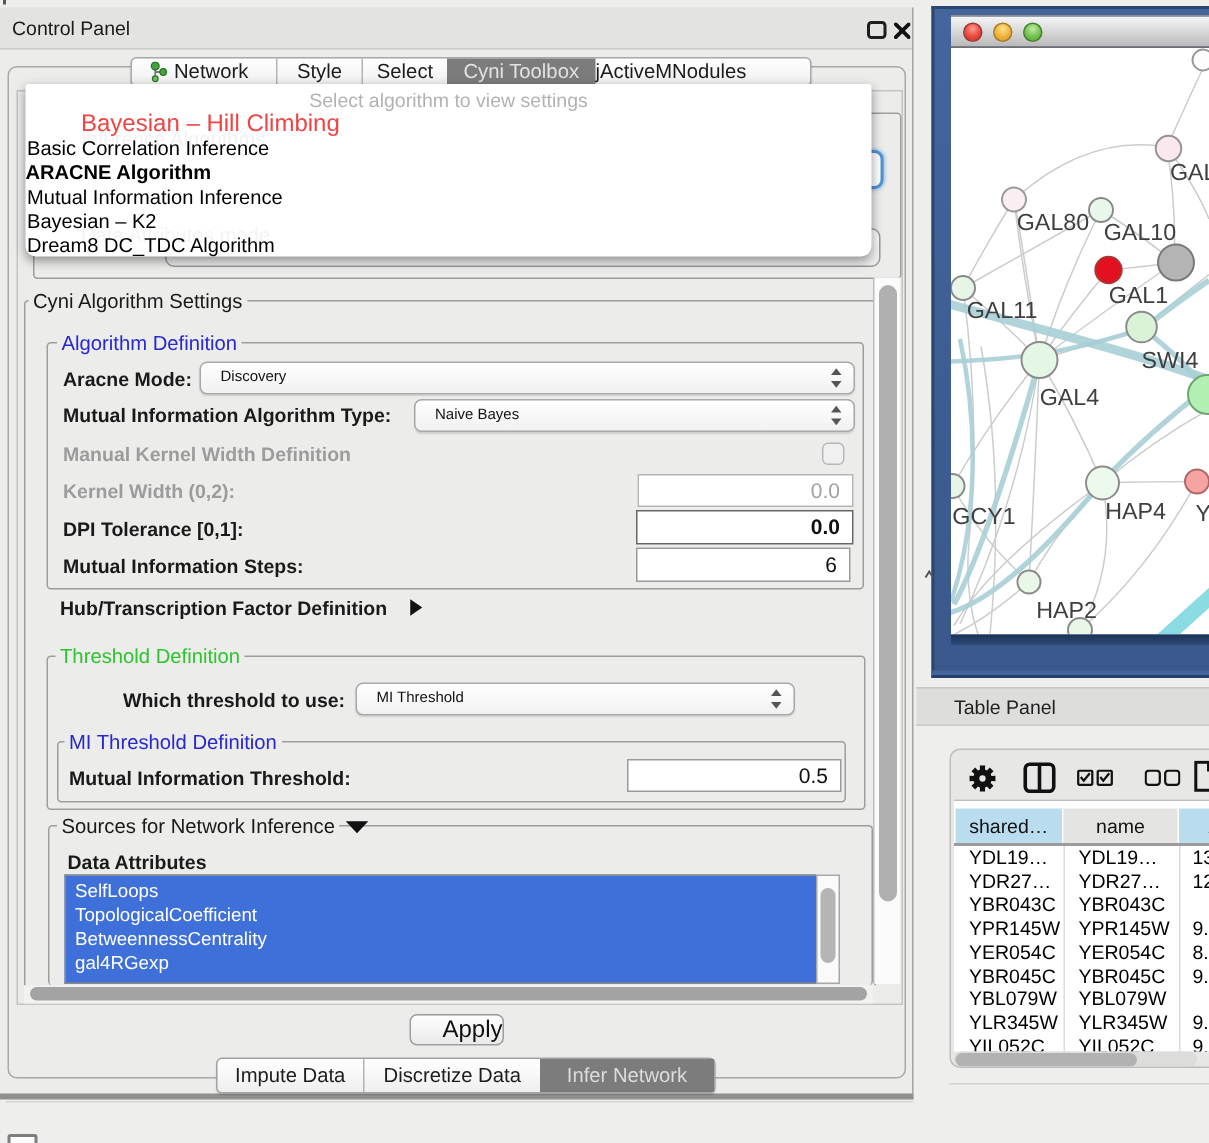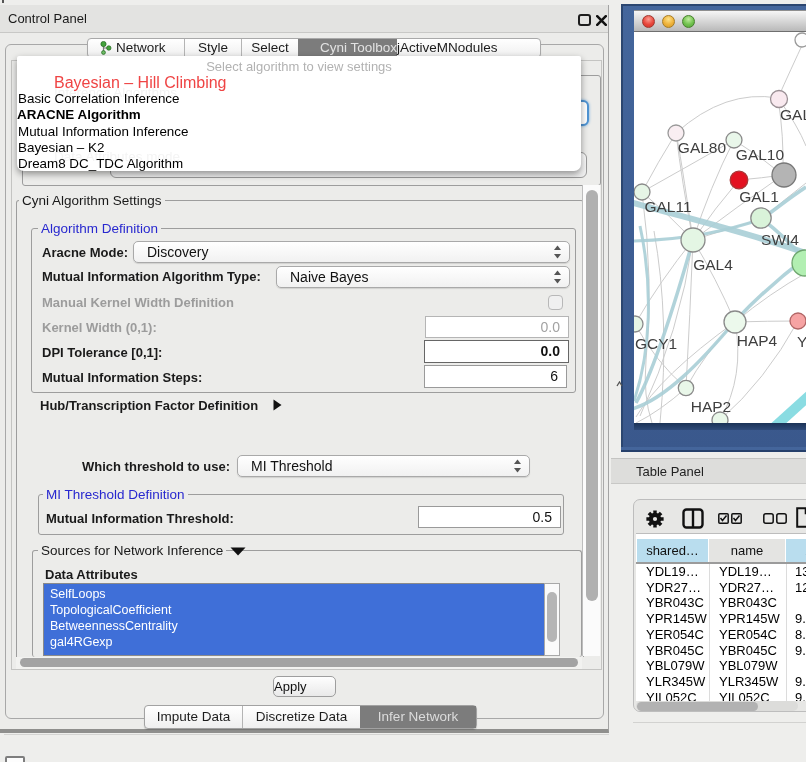--- a/index.html
+++ b/index.html
@@ -1,21 +1,21 @@
 <!DOCTYPE html>
 <html><head>
 <meta charset="utf-8">
 <style>
   html,body{margin:0;padding:0;}
   body{width:806px;height:762px;background:#eeeeec;font-family:"Liberation Sans",sans-serif;position:relative;overflow:hidden;-webkit-font-smoothing:antialiased;}
   .abs{position:absolute;}
   .b{font-weight:700;}
   .lbl{position:absolute;font-size:13px;color:#1a1a1a;white-space:nowrap;}
   .combo{position:absolute;border:1px solid #a9a9a9;border-radius:5px;background:linear-gradient(#ffffff,#f1f1f1);box-shadow:0 1px 1px rgba(0,0,0,0.12);}
-  .combo .ct{position:absolute;left:13px;top:0;font-size:14px;color:#111;line-height:20px;white-space:nowrap;}
+  .combo .ct{position:absolute;left:13px;top:0;font-size:10px;color:#111;line-height:20px;white-space:nowrap;}
   .spin{position:absolute;right:7px;top:50%;width:9px;height:14px;margin-top:-7px;}
   .field{position:absolute;background:#fff;border:1px solid #9a9a9a;font-size:14px;color:#111;text-align:right;line-height:19px;padding-right:8px;box-sizing:border-box;}
   .grp{position:absolute;border:1px solid #9d9d9d;border-radius:3px;}
   .gt{position:absolute;top:-9px;left:5px;background:#ececea;padding:0 3px;font-size:13.5px;line-height:17px;white-space:nowrap;}
 </style>
 </head>
 <body>
 
 <div class="abs" style="left:2px;top:0;width:2px;height:3px;background:#555;"></div>
 
@@ -37,21 +37,21 @@
       <svg width="12" height="14" style="position:absolute;left:12px;top:2px;" viewBox="0 0 12 14">
         <path d="M3.5 4 L3.5 11 M3.5 7 L8 7" stroke="#7a7a7a" stroke-width="1.2" fill="none"></path>
         <circle cx="3.5" cy="3" r="2.6" fill="#44a33c" stroke="#2c7028" stroke-width="0.8"></circle>
         <circle cx="8.8" cy="7" r="2.2" fill="#44a33c" stroke="#2c7028" stroke-width="0.8"></circle>
         <circle cx="3.5" cy="11.5" r="1.9" fill="#6fbf67" stroke="#2c7028" stroke-width="0.8"></circle>
       </svg>
       <div class="abs" style="left:28px;width:66px;text-align:left;font-size:13.5px;color:#1c1c1c;line-height:18px;">Network</div>
     </div>
     <div class="abs" style="left:97px;top:0;width:57px;height:18px;border-right:1px solid #b4b4b4;box-sizing:border-box;text-align:center;font-size:13.5px;color:#1c1c1c;line-height:18px;">Style</div>
     <div class="abs" style="left:154px;top:0;width:56px;height:18px;text-align:center;font-size:13.5px;color:#1c1c1c;line-height:18px;">Select</div>
-    <div class="abs" style="left:210px;top:0;width:99px;height:18px;background:#7c7c7c;text-align:right;font-size:13.5px;color:#e2e2e2;line-height:18px;">Cyni Toolbox</div>
+    <div class="abs" style="left:210px;top:0;width:99px;height:18px;background:#7c7c7c;text-align:center;font-size:13.5px;color:#e2e2e2;line-height:18px;">Cyni Toolbox</div>
     <div class="abs" style="left:309px;top:0;width:143px;height:18px;font-size:13.5px;color:#1c1c1c;line-height:18px;">jActiveMNodules</div>
   </div>
 
   <div class="abs" style="left:22px;top:70px;width:577px;height:109px;border:1px solid #9d9d9d;border-radius:3px;"></div>
   <div class="abs" style="left:400px;top:95px;width:189px;height:26px;background:#fff;border:2px solid #4f93d2;border-radius:6px;box-shadow:0 0 3px #6aa7dd;box-sizing:border-box;"></div>
   <div class="abs" style="left:110px;top:147px;width:477px;height:26px;background:linear-gradient(#fdfdfd,#ededed);border:1px solid #9a9a9a;border-radius:6px;box-sizing:border-box;"></div>
 
   <div class="grp" style="left:16px;top:195px;width:566px;height:456px;border-bottom:none;border-radius:3px 3px 0 0;">
     <span class="gt" style="color:#1a1a1a;left:2px;">Cyni Algorithm Settings</span>
   </div>
@@ -70,32 +70,35 @@
   <div class="lbl b" style="left:42px;top:264px;">Mutual Information Algorithm Type:</div>
   <div class="combo" style="left:276px;top:261px;width:292px;height:20px;">
     <span class="ct">Naive Bayes</span>
     <svg class="spin" viewBox="0 0 9 14">
         <path d="M4.5 0.5 L8 5 L1 5 Z" fill="#555"></path>
         <path d="M4.5 13.5 L8 9 L1 9 Z" fill="#555"></path>
       </svg>
   </div>
   <div class="lbl b" style="left:42px;top:290px;color:#9c9c9c;">Manual Kernel Width Definition</div>
   <div class="abs" style="left:548px;top:290px;width:13px;height:13px;background:#f0f0f0;border:1.5px solid #b8b8b8;border-radius:4px;"></div>
-  <div class="lbl b" style="left:42px;top:315px;color:#9c9c9c;">Kernel Width (0,1):</div>
+  <div class="lbl b" style="left:42px;top:315px;color:#9c9c9c;">Kernel Width (0,2):</div>
   <div class="field" style="left:425px;top:311px;width:144px;height:22px;color:#a2a2a2;border-color:#b5b5b5;line-height:20px;">0.0</div>
   <div class="lbl b" style="left:42px;top:340px;">DPI Tolerance [0,1]:</div>
   <div class="field b" style="left:424px;top:335px;width:145px;height:23px;border:1.5px solid #666;line-height:20px;">0.0</div>
   <div class="lbl b" style="left:42px;top:365px;">Mutual Information Steps:</div>
   <div class="field" style="left:424px;top:360px;width:143px;height:23px;line-height:21px;">6</div>
 
   <div class="lbl b" style="left:40px;top:393px;">Hub/Transcription Factor Definition</div>
   <svg class="abs" style="left:273px;top:394px;" width="9" height="12" viewBox="0 0 9 12">
       <path d="M0.5 0.5 L8.5 6 L0.5 11.5 Z" fill="#111"></path>
     </svg>
 
+  <div class="grp" style="left:31px;top:432px;width:544px;height:101px;">
+    <span class="gt" style="color:#2fc32f;left:5px;">Threshold Definition</span>
+  </div>
   <div class="lbl b" style="left:82px;top:454px;width:145px;text-align:right;">Which threshold to use:</div>
   <div class="combo" style="left:237px;top:450px;width:291px;height:20px;">
     <span class="ct">MI Threshold</span>
     <svg class="spin" viewBox="0 0 9 14">
         <path d="M4.5 0.5 L8 5 L1 5 Z" fill="#555"></path>
         <path d="M4.5 13.5 L8 9 L1 9 Z" fill="#555"></path>
       </svg>
   </div>
   <div class="grp" style="left:38px;top:489px;width:524px;height:39px;">
     <span class="gt" style="color:#2828cf;left:4px;">MI Threshold Definition</span>
@@ -133,21 +136,21 @@
     <div class="abs" style="left:37px;top:93px;font-size:13.5px;color:#f4f4f4;white-space:nowrap;">Data Attributes mode</div>
     <div style="text-align:center;font-size:13px;color:#b2b2b2;line-height:16px;padding-top:3px;position:relative;">Select algorithm to view settings</div>
     <div style="position:relative;font-size:16px;color:#ef4444;line-height:16.2px;padding-left:1px;margin-left:36px;">Bayesian – Hill Climbing</div>
     <div style="position:relative;font-size:13.4px;color:#000;line-height:16.2px;padding-left:1px;">Basic Correlation Inference</div>
     <div style="position:relative;font-size:13.4px;color:#000;line-height:16.2px;padding-left:0;font-weight:700;">ARACNE Algorithm</div>
     <div style="position:relative;font-size:13.4px;color:#000;line-height:16.2px;padding-left:1px;">Mutual Information Inference</div>
     <div style="position:relative;font-size:13.4px;color:#000;line-height:16.2px;padding-left:1px;">Bayesian – K2</div>
     <div style="position:relative;font-size:13.4px;color:#000;line-height:16.2px;padding-left:1px;">Dream8 DC_TDC Algorithm</div>
   </div>
 
-  <div class="abs" style="left:273px;top:671px;width:63px;height:21px;border:1px solid #9e9e9e;border-radius:5px;background:linear-gradient(#fefefe,#e9e9e9);text-align:left;font-size:13px;color:#111;line-height:20px;box-sizing:border-box;">Apply</div>
+  <div class="abs" style="left:273px;top:671px;width:63px;height:21px;border:1px solid #9e9e9e;border-radius:5px;background:linear-gradient(#fefefe,#e9e9e9);text-align:right;font-size:16px;color:#111;line-height:20px;box-sizing:border-box;">Apply</div>
   <div class="abs" style="left:144px;top:700px;width:331px;height:22px;border:1px solid #a2a2a2;border-radius:4px;background:linear-gradient(#ffffff,#efefef);box-shadow:0 1px 1px rgba(0,0,0,0.18);">
     <div class="abs" style="left:0;top:0;width:98px;height:22px;border-right:1px solid #b4b4b4;box-sizing:border-box;text-align:center;font-size:13.5px;color:#1c1c1c;line-height:22px;">Impute Data</div>
     <div class="abs" style="left:98px;top:0;width:117px;height:22px;text-align:center;font-size:13.5px;color:#1c1c1c;line-height:22px;">Discretize Data</div>
     <div class="abs" style="left:215px;top:0;width:116px;height:22px;background:#7c7c7c;text-align:center;font-size:13.5px;color:#dcdcdc;line-height:22px;">Infer Network</div>
   </div>
 </div>
 
 <div class="abs" style="left:621px;top:4px;width:185px;height:448px;background:linear-gradient(180deg,#44669c 0%,#3d5d92 60%,#3a588c 100%);">
   <div class="abs" style="left:0;top:0;width:1.5px;height:448px;background:#2b4670;"></div>
   <div class="abs" style="left:0;top:0;width:185px;height:1.5px;background:#2b4670;"></div>

